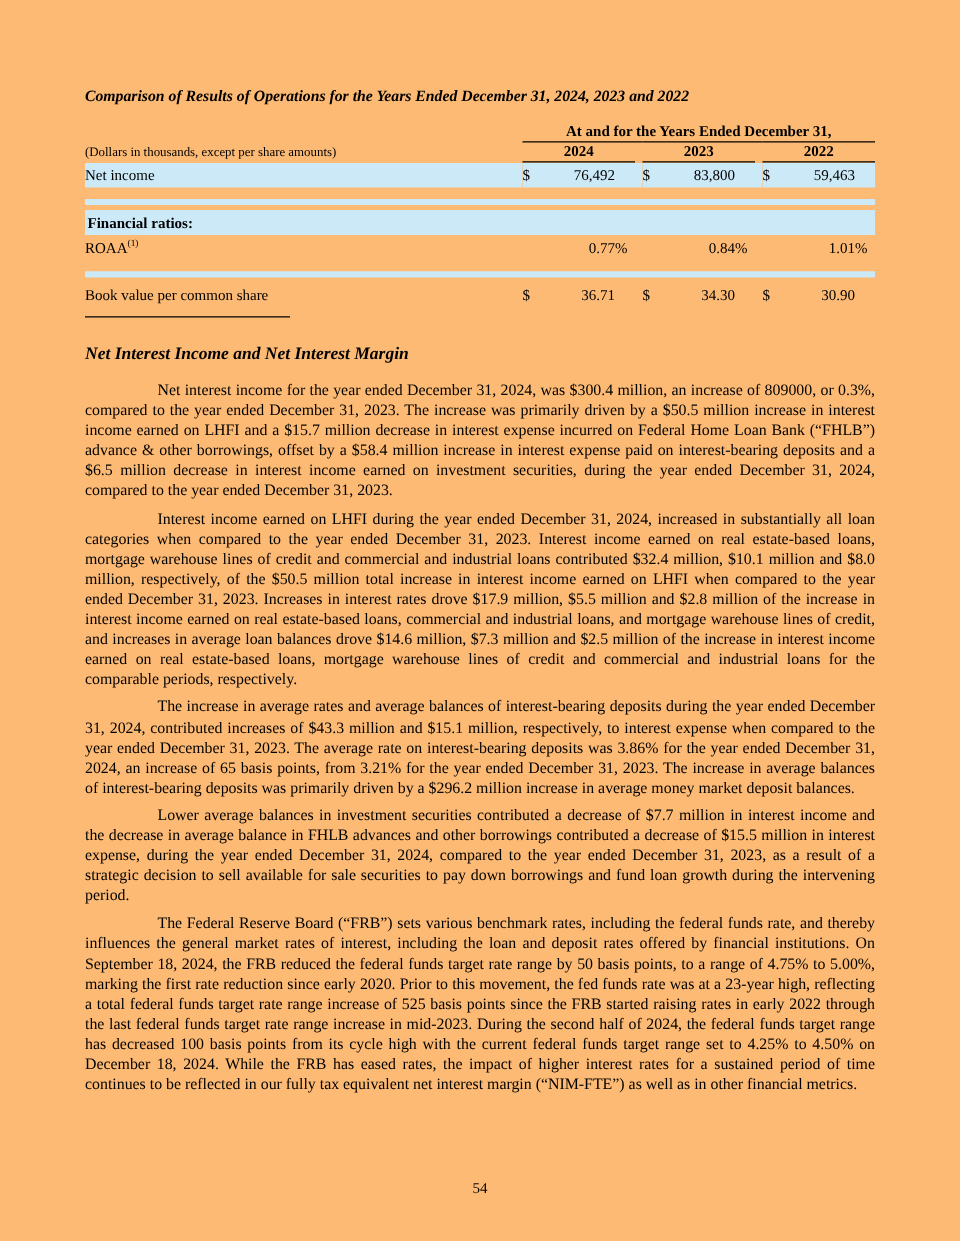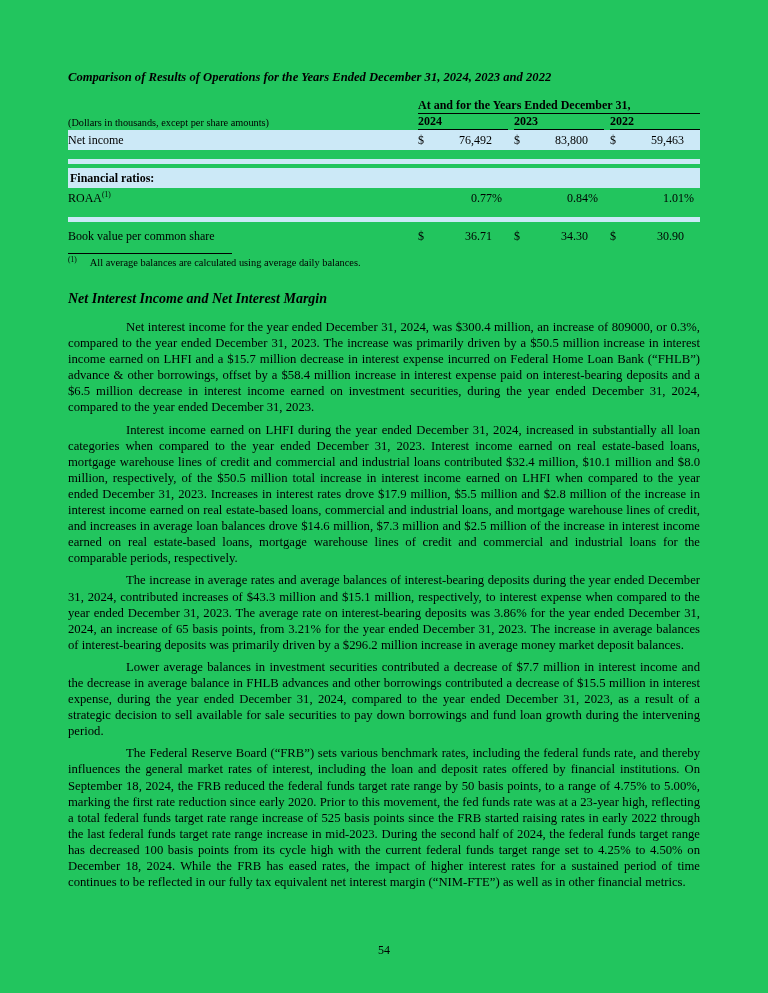--- a/index.html
+++ b/index.html
@@ -4,21 +4,21 @@
 <style>
   html, body {
     margin: 0;
     padding: 0;
     background: #ffffff;
   }
   .page {
     position: relative;
     width: 768px;
     height: 993px;
-    background: #22c55e;
+    background: #fdba74;
     font-family: "Liberation Serif", "DejaVu Serif", serif;
     color: #000000;
     overflow: hidden;
   }
   .content {
     position: absolute;
     left: 68px;
     top: 0;
     width: 632px;
   }
@@ -36,20 +36,21 @@
     font-size: 12px;
   }
   table.fin td {
     padding: 0;
     vertical-align: bottom;
     line-height: 15px;
     overflow: hidden;
     white-space: nowrap;
   }
   td.h-span, td.h-year {
+    text-align: center;
     font-weight: bold;
     border-bottom: 1.4px solid #000;
     padding-bottom: 2px;
   }
   td.units {
     font-size: 10.3px;
     padding-bottom: 2px;
   }
   tr.data td { height: 18px; padding-bottom: 2px; }
   td.lblcell { padding-left: 2px; }
@@ -212,23 +213,20 @@
         <td class="pct"></td>
         <td></td>
         <td class="cur">$</td>
         <td class="val">30.90</td>
         <td class="pct"></td>
       </tr>
     </tbody>
       </table>
 
     <div class="footnote-rule"></div>
-    <div class="footnote">
-      <sup class="fnref">(1)</sup><span class="fn-text">All average balances are calculated using average daily balances.</span>
-    </div>
 
     <div class="section-heading">Net Interest Income and Net Interest Margin</div>
 
     <div class="body-text">
       <p class="first">Net interest income for the year ended December 31, 2024, was $300.4 million, an increase of 809000, or 0.3%, compared to the year ended December 31, 2023. The increase was primarily driven by a $50.5 million increase in interest income earned on LHFI and a $15.7 million decrease in interest expense incurred on Federal Home Loan Bank (“FHLB”) advance &amp; other borrowings, offset by a $58.4 million increase in interest expense paid on interest-bearing deposits and a $6.5 million decrease in interest income earned on investment securities, during the year ended December 31, 2024, compared to the year ended December 31, 2023.</p>
       <p>Interest income earned on LHFI during the year ended December 31, 2024, increased in substantially all loan categories when compared to the year ended December 31, 2023. Interest income earned on real estate-based loans, mortgage warehouse lines of credit and commercial and industrial loans contributed $32.4 million, $10.1 million and $8.0 million, respectively, of the $50.5 million total increase in interest income earned on LHFI when compared to the year ended December 31, 2023. Increases in interest rates drove $17.9 million, $5.5 million and $2.8 million of the increase in interest income earned on real estate-based loans, commercial and industrial loans, and mortgage warehouse lines of credit, and increases in average loan balances drove $14.6 million, $7.3 million and $2.5 million of the increase in interest income earned on real estate-based loans, mortgage warehouse lines of credit and commercial and industrial loans for the comparable periods, respectively.</p>
       <p>The increase in average rates and average balances of interest-bearing deposits during the year ended December 31, 2024, contributed increases of $43.3 million and $15.1 million, respectively, to interest expense when compared to the year ended December 31, 2023. The average rate on interest-bearing deposits was 3.86% for the year ended December 31, 2024, an increase of 65 basis points, from 3.21% for the year ended December 31, 2023. The increase in average balances of interest-bearing deposits was primarily driven by a $296.2 million increase in average money market deposit balances.</p>
       <p>Lower average balances in investment securities contributed a decrease of $7.7 million in interest income and the decrease in average balance in FHLB advances and other borrowings contributed a decrease of $15.5 million in interest expense, during the year ended December 31, 2024, compared to the year ended December 31, 2023, as a result of a strategic decision to sell available for sale securities to pay down borrowings and fund loan growth during the intervening period.</p>
       <p>The Federal Reserve Board (“FRB”) sets various benchmark rates, including the federal funds rate, and thereby influences the general market rates of interest, including the loan and deposit rates offered by financial institutions. On September 18, 2024, the FRB reduced the federal funds target rate range by 50 basis points, to a range of 4.75% to 5.00%, marking the first rate reduction since early 2020. Prior to this movement, the fed funds rate was at a 23-year high, reflecting a total federal funds target rate range increase of 525 basis points since the FRB started raising rates in early 2022 through the last federal funds target rate range increase in mid-2023. During the second half of 2024, the federal funds target range has decreased 100 basis points from its cycle high with the current federal funds target range set to 4.25% to 4.50% on December 18, 2024. While the FRB has eased rates, the impact of higher interest rates for a sustained period of time continues to be reflected in our fully tax equivalent net interest margin (“NIM-FTE”) as well as in other financial metrics.</p>
     </div>

